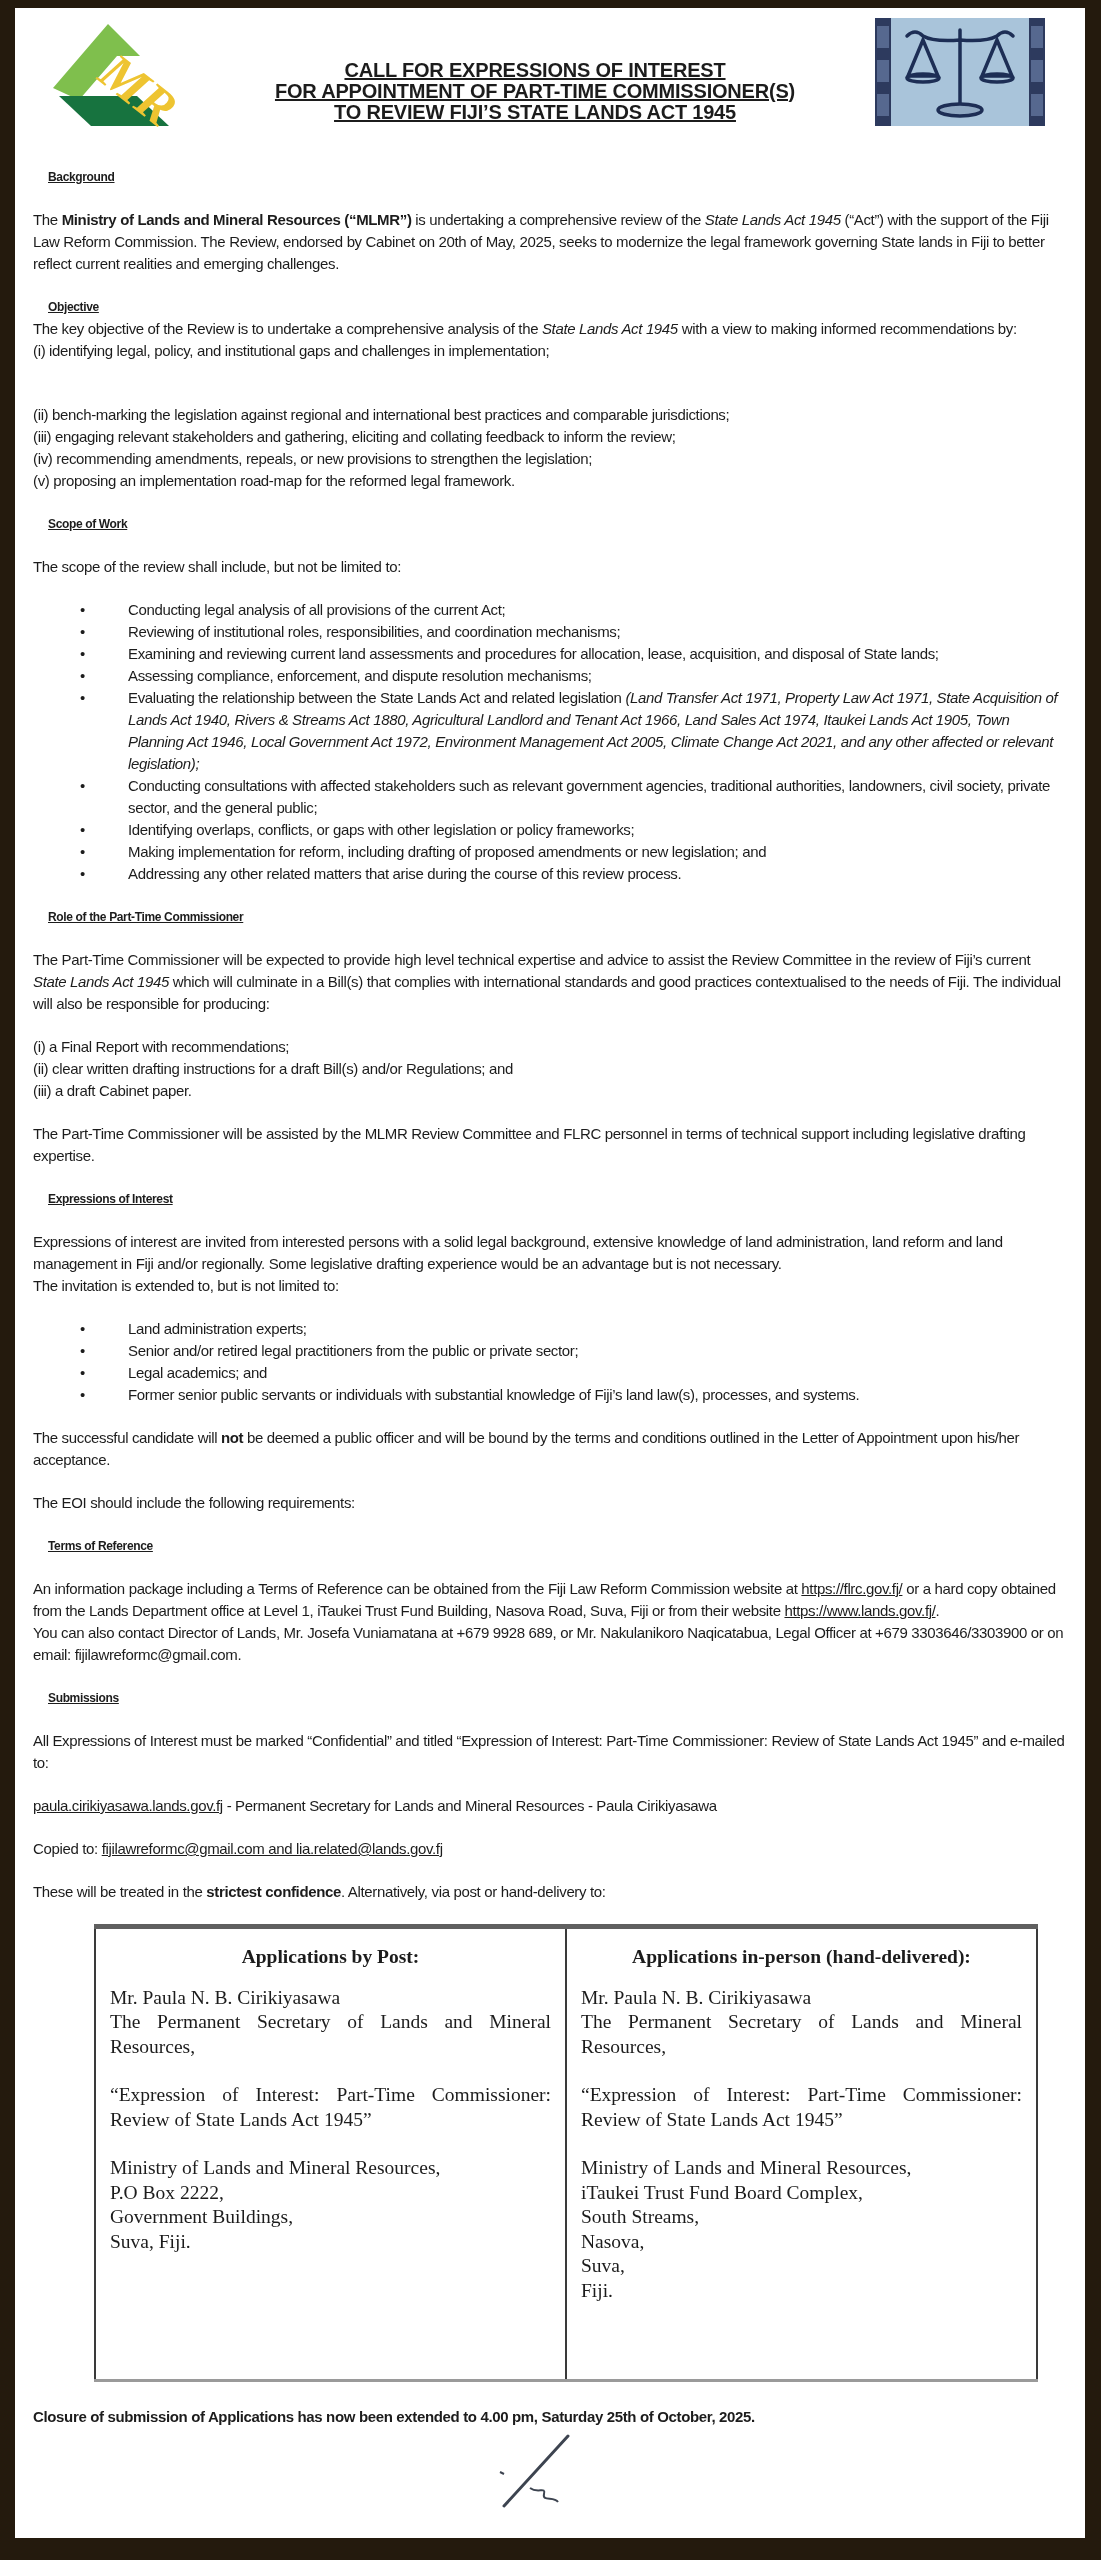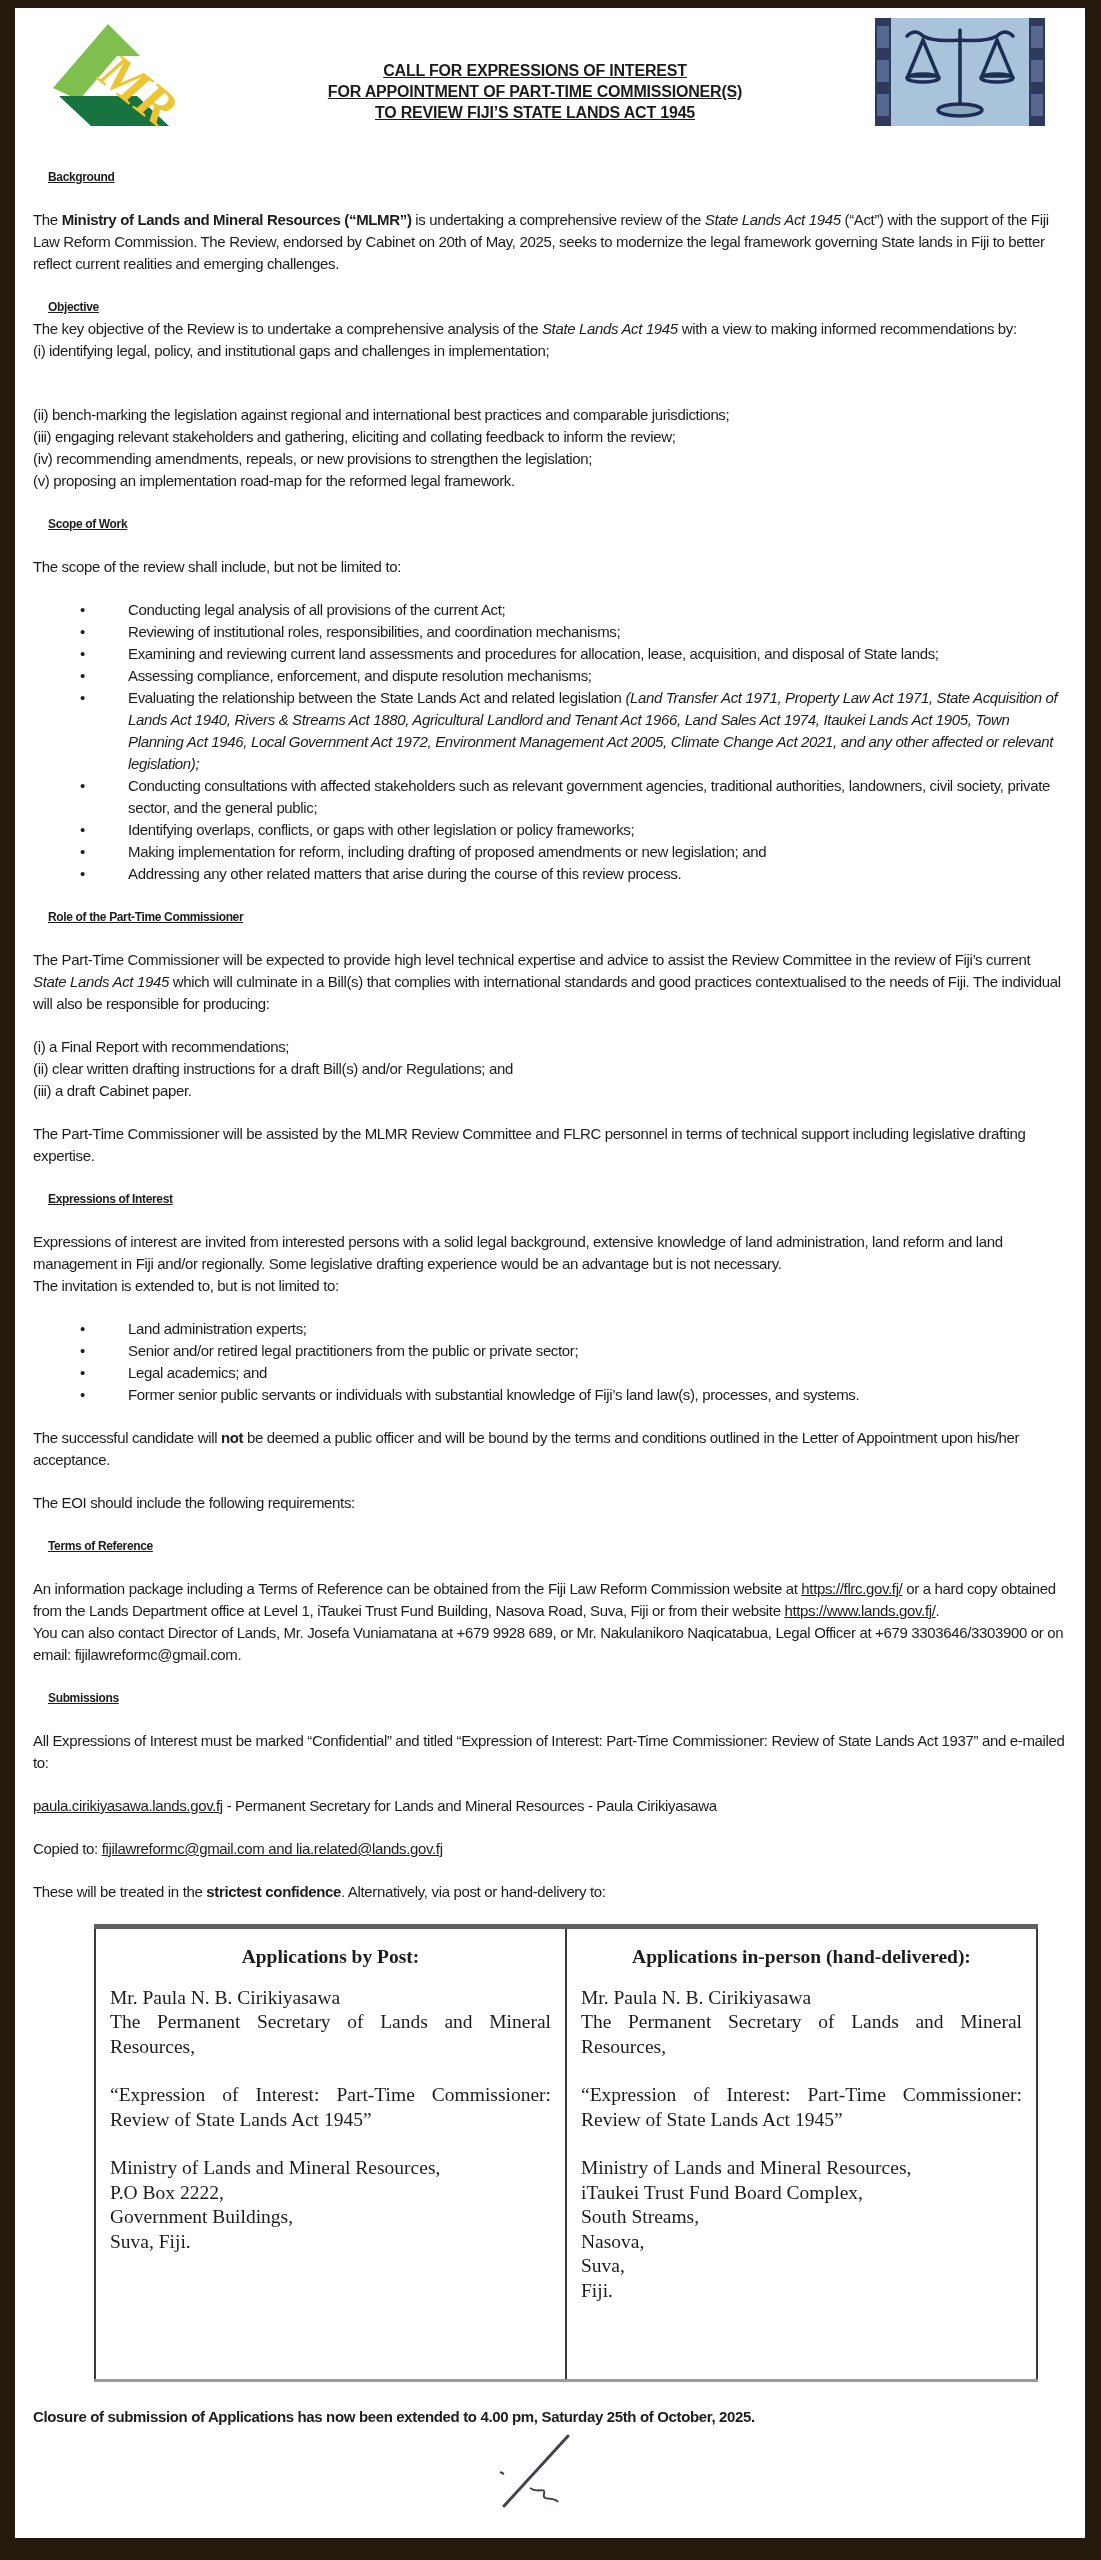--- a/index.html
+++ b/index.html
@@ -14,21 +14,21 @@
     font-family:"Liberation Sans",sans-serif;
     color:#1c1c1c;
     font-size:15px;
     letter-spacing:-0.35px;
     line-height:22px;
   }
   .inner{padding:10px 18px 0 18px;}
   
   .header{display:flex;align-items:flex-start;height:148px;}
   .logo-wrap{margin:8px 0 0 30px;width:150px;flex:0 0 auto;}
-  .title-block{flex:1;text-align:center;margin-top:52px;font-weight:bold;font-size:16px;line-height:21px;letter-spacing:-0.2px;}
+  .title-block{flex:1;text-align:center;margin-top:52px;font-weight:bold;font-size:20px;line-height:21px;letter-spacing:-0.2px;}
   .title-block div{text-decoration:underline;}
   .scales-wrap{flex:0 0 auto;margin:10px 40px 0 0;}
   
   h3.sec{font-size:12px;line-height:22px;margin:0 0 21px 15px;}
   h3.sec span{text-decoration:underline;}
   p{margin:0 0 21px 0;}
   p.tight{margin:0;}
   .gap{height:21px;}
   ul.blt{list-style:none;margin:4px 0 21px 0;padding:0;}
   ul.blt li{position:relative;padding-left:95px;margin:0;}
@@ -144,21 +144,21 @@
       <li><span>Former senior public servants or individuals with substantial knowledge of Fiji’s land law(s), processes, and systems.</span></li>
     </ul>
     <p><span>The successful candidate will </span><span style="font-weight: bold;">not</span><span> be deemed a public officer and will be bound by the terms and conditions outlined in the </span><span style="font-weight: normal;">Letter of Appointment</span><span> upon his/her acceptance.</span></p>
     <p>The EOI should include the following requirements:</p>
 
     <h3 class="sec"><span>Terms of Reference</span></h3>
     <p class="tight"><span>An information package including a Terms of Reference can be obtained from the Fiji Law Reform Commission website at </span><span style="text-decoration: underline;">https://flrc.gov.fj/</span><span> or a hard copy obtained from the Lands Department office at Level 1, iTaukei Trust Fund Building, Nasova Road, Suva, Fiji or from their website </span><span style="text-decoration: underline;">https://www.lands.gov.fj/</span><span>.</span></p>
     <p>You can also contact Director of Lands, Mr. Josefa Vuniamatana at +679  9928 689, or Mr. Nakulanikoro Naqicatabua, Legal Officer at +679 3303646/3303900 or on email: fijilawreformc@gmail.com.</p>
 
     <h3 class="sec"><span>Submissions</span></h3>
-    <p>All Expressions of Interest must be marked “Confidential” and titled “Expression of Interest: Part-Time Commissioner: Review of State Lands Act 1937” and e-mailed to:</p>
+    <p>All Expressions of Interest must be marked “Confidential” and titled “Expression of Interest: Part-Time Commissioner: Review of State Lands Act 1945” and e-mailed to:</p>
     <p><span style="text-decoration: underline;">paula.cirikiyasawa.lands.gov.fj</span><span> - Permanent Secretary for Lands and Mineral Resources - Paula Cirikiyasawa</span></p>
     <p><span>Copied to: </span><span style="text-decoration: underline;">fijilawreformc@gmail.com and lia.related@lands.gov.fj</span></p>
     <p><span>These will be treated in the </span><span style="font-weight: bold;">strictest confidence</span><span>. Alternatively, via post or hand-delivery to:</span></p>
 
     <table class="app-table">
       <tbody>
           <tr>
         <th style="border-left:none">Applications by Post:</th>
         <th>Applications in-person (hand-delivered):</th>
       </tr>

